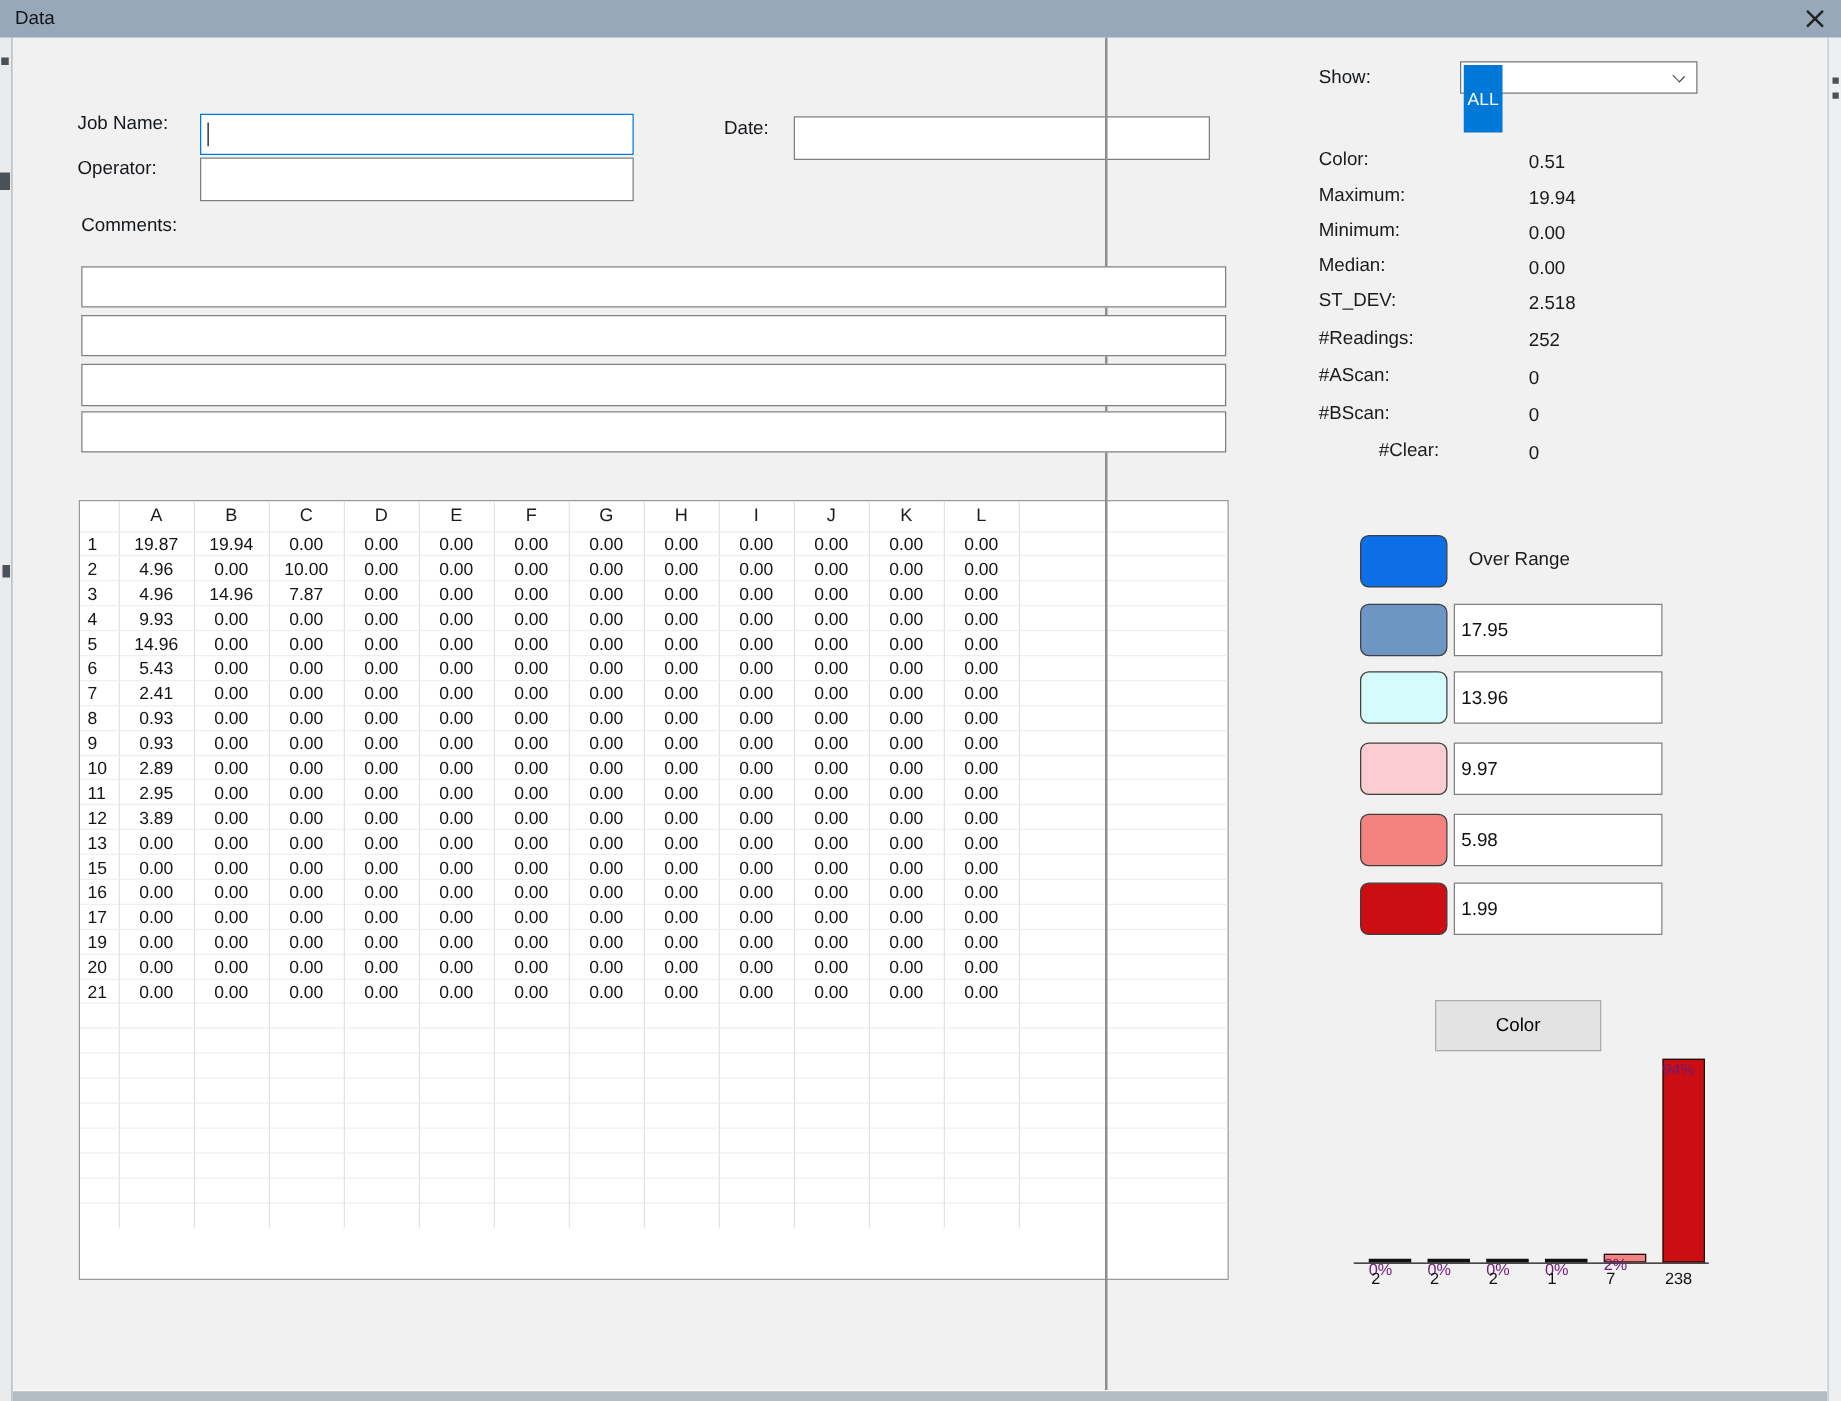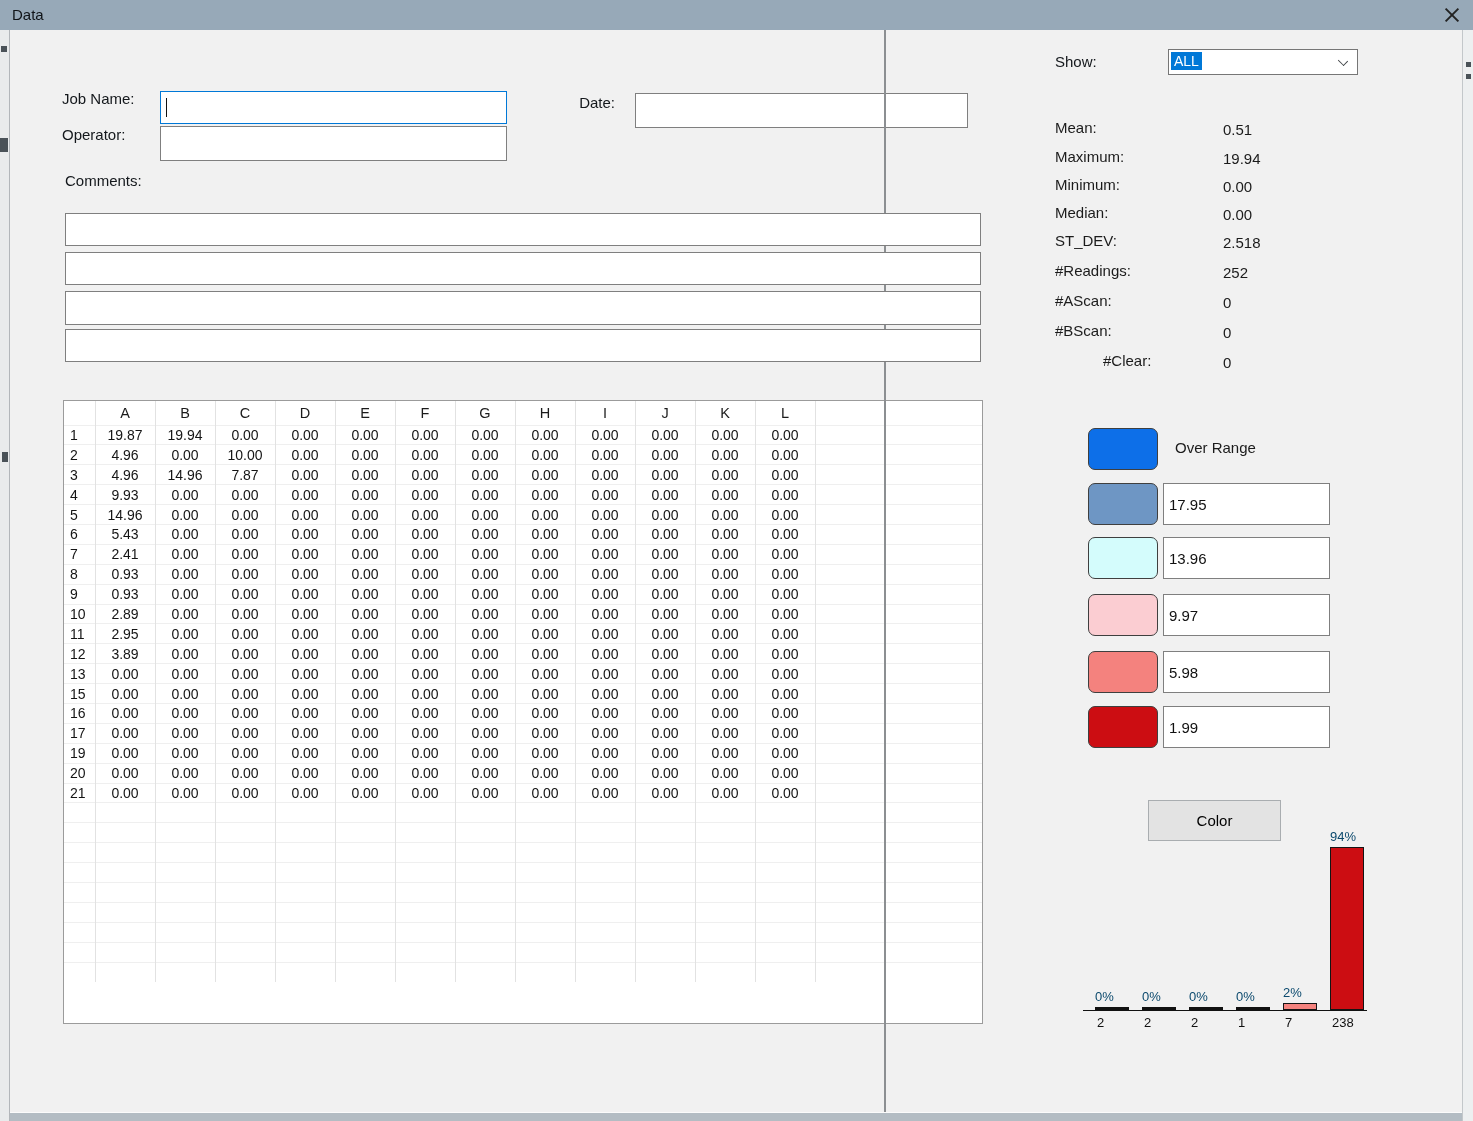--- a/index.html
+++ b/index.html
@@ -35,34 +35,34 @@
   .grid-wrap { position:absolute; left:53px; top:370px; width:920px; height:624px; background:#fff; border:1px solid #9b9b9b; z-index:1; }
   table.grid { border-collapse:collapse; table-layout:fixed; width:100%; }
   table.grid col.c-num { width:31px; } table.grid col.c-dat { width:60px; } table.grid col.c-fill { width:auto; }
   table.grid th { height:24px; font-weight:normal; font-size:14.5px; text-align:center; border-right:1px solid #e2e2e2; }
   table.grid td { height:19.9px; font-size:14px; text-align:center; border-right:1px solid #e2e2e2; border-top:1px solid #efefef; color:#141414; }
   table.grid td.rownum { text-align:left; padding-left:6px; }
   table.grid th:last-child, table.grid td:last-child { border-right:none; }
   
   .show-label { left:1045px; top:23px; }
   .dropdown { position:absolute; left:1158px; top:19px; width:190px; height:26px; background:#fff; border:1px solid #767676; z-index:6; }
-  .dropdown .sel { position:absolute; left:2px; top:2px; font-size:14px; background:#0078d7; color:#fff; padding:1px 3px; }
+  .dropdown .sel { position:absolute; left:2px; top:2px; font-size:14px; background:#0078d7; color:#fff; padding:19px 3px; }
   .dropdown .chev { position:absolute; right:10px; top:7px; width:8px; height:8px; border-right:1.6px solid #3f4346; border-bottom:1.6px solid #3f4346; transform:rotate(45deg) scale(1,.8); }
   .stat-label { position:absolute; left:1045px; font-size:15px; white-space:nowrap; }
   .stat-value { position:absolute; left:1213px; font-size:15px; white-space:nowrap; }
   
   .swatch { position:absolute; left:1078px; width:70px; height:42px; border:1px solid #3f3f3f; border-radius:7px; }
   .legend-input { position:absolute; left:1153px; width:167px; height:42px; padding:3px 6px; font-size:15px; vertical-align:top; }
   .over-range-label { position:absolute; left:1165px; font-size:15px; }
   .color-btn { position:absolute; left:1138px; top:739px; width:133px; height:41px; background:#e3e3e3; border:1px solid #a9adb0; font-size:15px; text-align:center; line-height:39px; cursor:default;margin-top:31px; }
   
   .chart { position:absolute; left:1065px; top:795px; width:300px; height:215px; z-index:2; }
   .chart .axis { position:absolute; left:8px; top:185px; width:284px; height:1px; background:#111; }
   .chart .bar { position:absolute; border:1px solid #141414; }
-  .chart .pct { position:absolute; font-size:13px; color:#0c4a6e; white-space:nowrap; }
+  .chart .pct { position:absolute; font-size:13px; color:#701a75; white-space:nowrap;margin-top:19px; }
   .chart .cnt { position:absolute; top:190px; font-size:13px; color:#111; white-space:nowrap; }
 </style>
 </head>
 <body>
 
 <div class="screen">
 
   <div class="titlebar">
     <span class="title">Data</span>
     <span class="close-btn">
@@ -591,21 +591,21 @@
 
     <div class="vline"></div>
 
     <div class="lbl show-label">Show:</div>
     <div class="dropdown">
       <span class="sel">ALL</span>
       <span class="chev"></span>
     </div>
 
     <div id="stats">
-        <div class="stat-label" style="top: 89px;">Mean:</div>
+        <div class="stat-label" style="top: 89px;">Color:</div>
         <div class="stat-value" style="top: 91px;">0.51</div>
         <div class="stat-label" style="top: 118px;">Maximum:</div>
         <div class="stat-value" style="top: 120px;">19.94</div>
         <div class="stat-label" style="top: 146px;">Minimum:</div>
         <div class="stat-value" style="top: 148px;">0.00</div>
         <div class="stat-label" style="top: 174px;">Median:</div>
         <div class="stat-value" style="top: 176px;">0.00</div>
         <div class="stat-label" style="top: 202px;">ST_DEV:</div>
         <div class="stat-value" style="top: 204px;">2.518</div>
         <div class="stat-label" style="top: 232px;">#Readings:</div>

